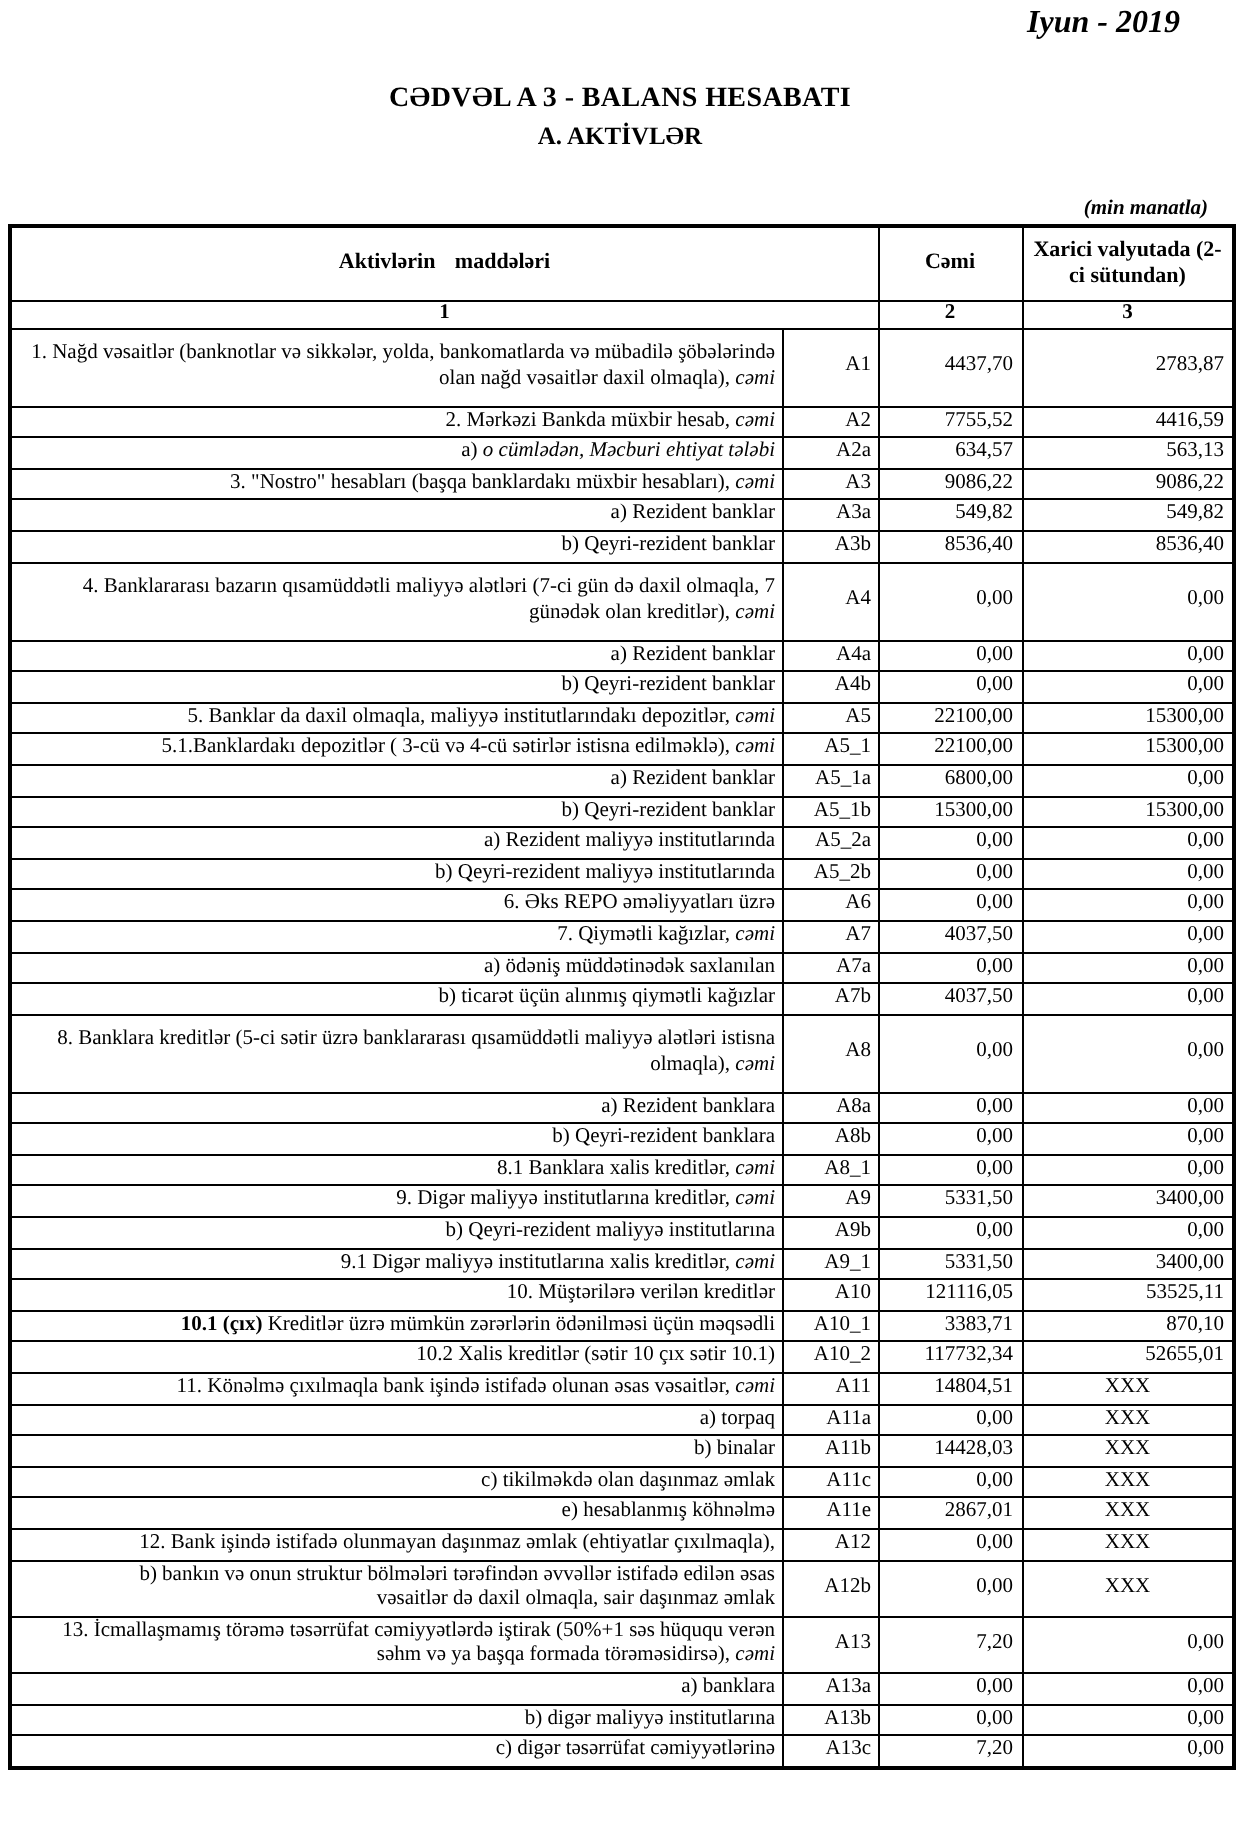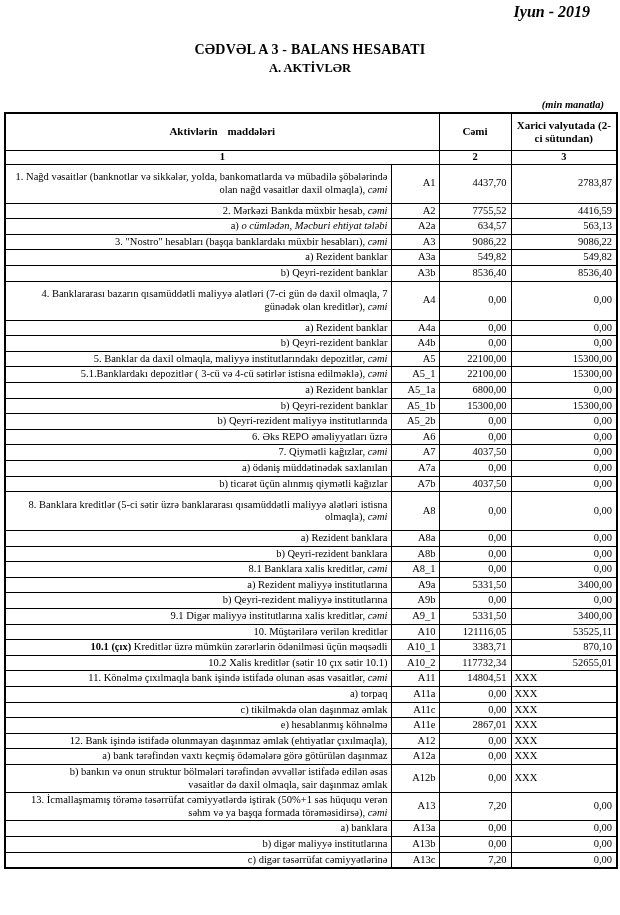--- a/index.html
+++ b/index.html
@@ -39,21 +39,21 @@
     overflow:hidden;
   }
   th{font-weight:bold;text-align:center;}
   tr.hdr th{height:34px;font-size:11px;}
   th.h-label{word-spacing:7px;font-size:11.5px;}
   tr.numrow td{font-weight:bold;text-align:center;height:11px;padding:0 3px;}
   td.lbl{text-align:right;padding-left:2px;}
   td.lbl.ind{padding-left:27px;}
   td.code{text-align:right;}
   td.num{text-align:right;padding-right:4px;}
-  td.xxx{}
+  td.xxx{text-align:center;}
   tr.tall td{height:36px;}
   tr td{height:12px;}
 </style>
 </head>
 <body>
 
 <div class="date-note">Iyun - 2019</div>
 <div class="doc-title">CƏDVƏL A 3 - BALANS HESABATI</div>
 <div class="doc-subtitle">A. AKTİVLƏR</div>
 <div class="unit-note">(min manatla)</div>
@@ -150,20 +150,26 @@
         <td class="num">6800,00</td>
         <td class="num">0,00</td>
       </tr>
       <tr>
         <td class="lbl ind">b) Qeyri-rezident banklar</td>
         <td class="code">A5_1b</td>
         <td class="num">15300,00</td>
         <td class="num">15300,00</td>
       </tr>
       <tr>
+        <td class="lbl ind">a) Rezident maliyyə institutlarında</td>
+        <td class="code">A5_2a</td>
+        <td class="num">0,00</td>
+        <td class="num">0,00</td>
+      </tr>
+      <tr>
         <td class="lbl ind">b) Qeyri-rezident maliyyə institutlarında</td>
         <td class="code">A5_2b</td>
         <td class="num">0,00</td>
         <td class="num">0,00</td>
       </tr>
       <tr>
         <td class="lbl">6. Əks REPO əməliyyatları üzrə</td>
         <td class="code">A6</td>
         <td class="num">0,00</td>
         <td class="num">0,00</td>
@@ -204,22 +210,22 @@
         <td class="num">0,00</td>
         <td class="num">0,00</td>
       </tr>
       <tr>
         <td class="lbl">8.1 Banklara xalis kreditlər, <i>cəmi</i></td>
         <td class="code">A8_1</td>
         <td class="num">0,00</td>
         <td class="num">0,00</td>
       </tr>
       <tr>
-        <td class="lbl ind">a) Rezident maliyyə institutlarına</td>
-        <td class="code">A9a</td>
+        <td class="lbl">9. Digər maliyyə institutlarına kreditlər, <i>cəmi</i></td>
+        <td class="code">A9</td>
         <td class="num">5331,50</td>
         <td class="num">3400,00</td>
       </tr>
       <tr>
         <td class="lbl ind">b) Qeyri-rezident maliyyə institutlarına</td>
         <td class="code">A9b</td>
         <td class="num">0,00</td>
         <td class="num">0,00</td>
       </tr>
       <tr>
@@ -252,40 +258,40 @@
         <td class="num">14804,51</td>
         <td class="xxx">XXX</td>
       </tr>
       <tr>
         <td class="lbl ind">a) torpaq</td>
         <td class="code">A11a</td>
         <td class="num">0,00</td>
         <td class="xxx">XXX</td>
       </tr>
       <tr>
+        <td class="lbl ind">b) binalar</td>
+        <td class="code">A11b</td>
+        <td class="num">14428,03</td>
+        <td class="xxx">XXX</td>
+      </tr>
+      <tr>
         <td class="lbl ind">c) tikilməkdə olan daşınmaz əmlak</td>
         <td class="code">A11c</td>
         <td class="num">0,00</td>
         <td class="xxx">XXX</td>
       </tr>
       <tr>
         <td class="lbl ind">e) hesablanmış köhnəlmə</td>
         <td class="code">A11e</td>
         <td class="num">2867,01</td>
         <td class="xxx">XXX</td>
       </tr>
       <tr>
         <td class="lbl">12. Bank işində istifadə olunmayan daşınmaz əmlak (ehtiyatlar çıxılmaqla),</td>
         <td class="code">A12</td>
-        <td class="num">0,00</td>
-        <td class="xxx">XXX</td>
-      </tr>
-      <tr>
-        <td class="lbl ind">a) bank tərəfindən vaxtı keçmiş ödəmələrə görə götürülən daşınmaz</td>
-        <td class="code">A12a</td>
         <td class="num">0,00</td>
         <td class="xxx">XXX</td>
       </tr>
       <tr>
         <td class="lbl ind">b) bankın və onun struktur bölmələri tərəfindən əvvəllər istifadə edilən əsas vəsaitlər də daxil olmaqla, sair daşınmaz əmlak</td>
         <td class="code">A12b</td>
         <td class="num">0,00</td>
         <td class="xxx">XXX</td>
       </tr>
       <tr>

